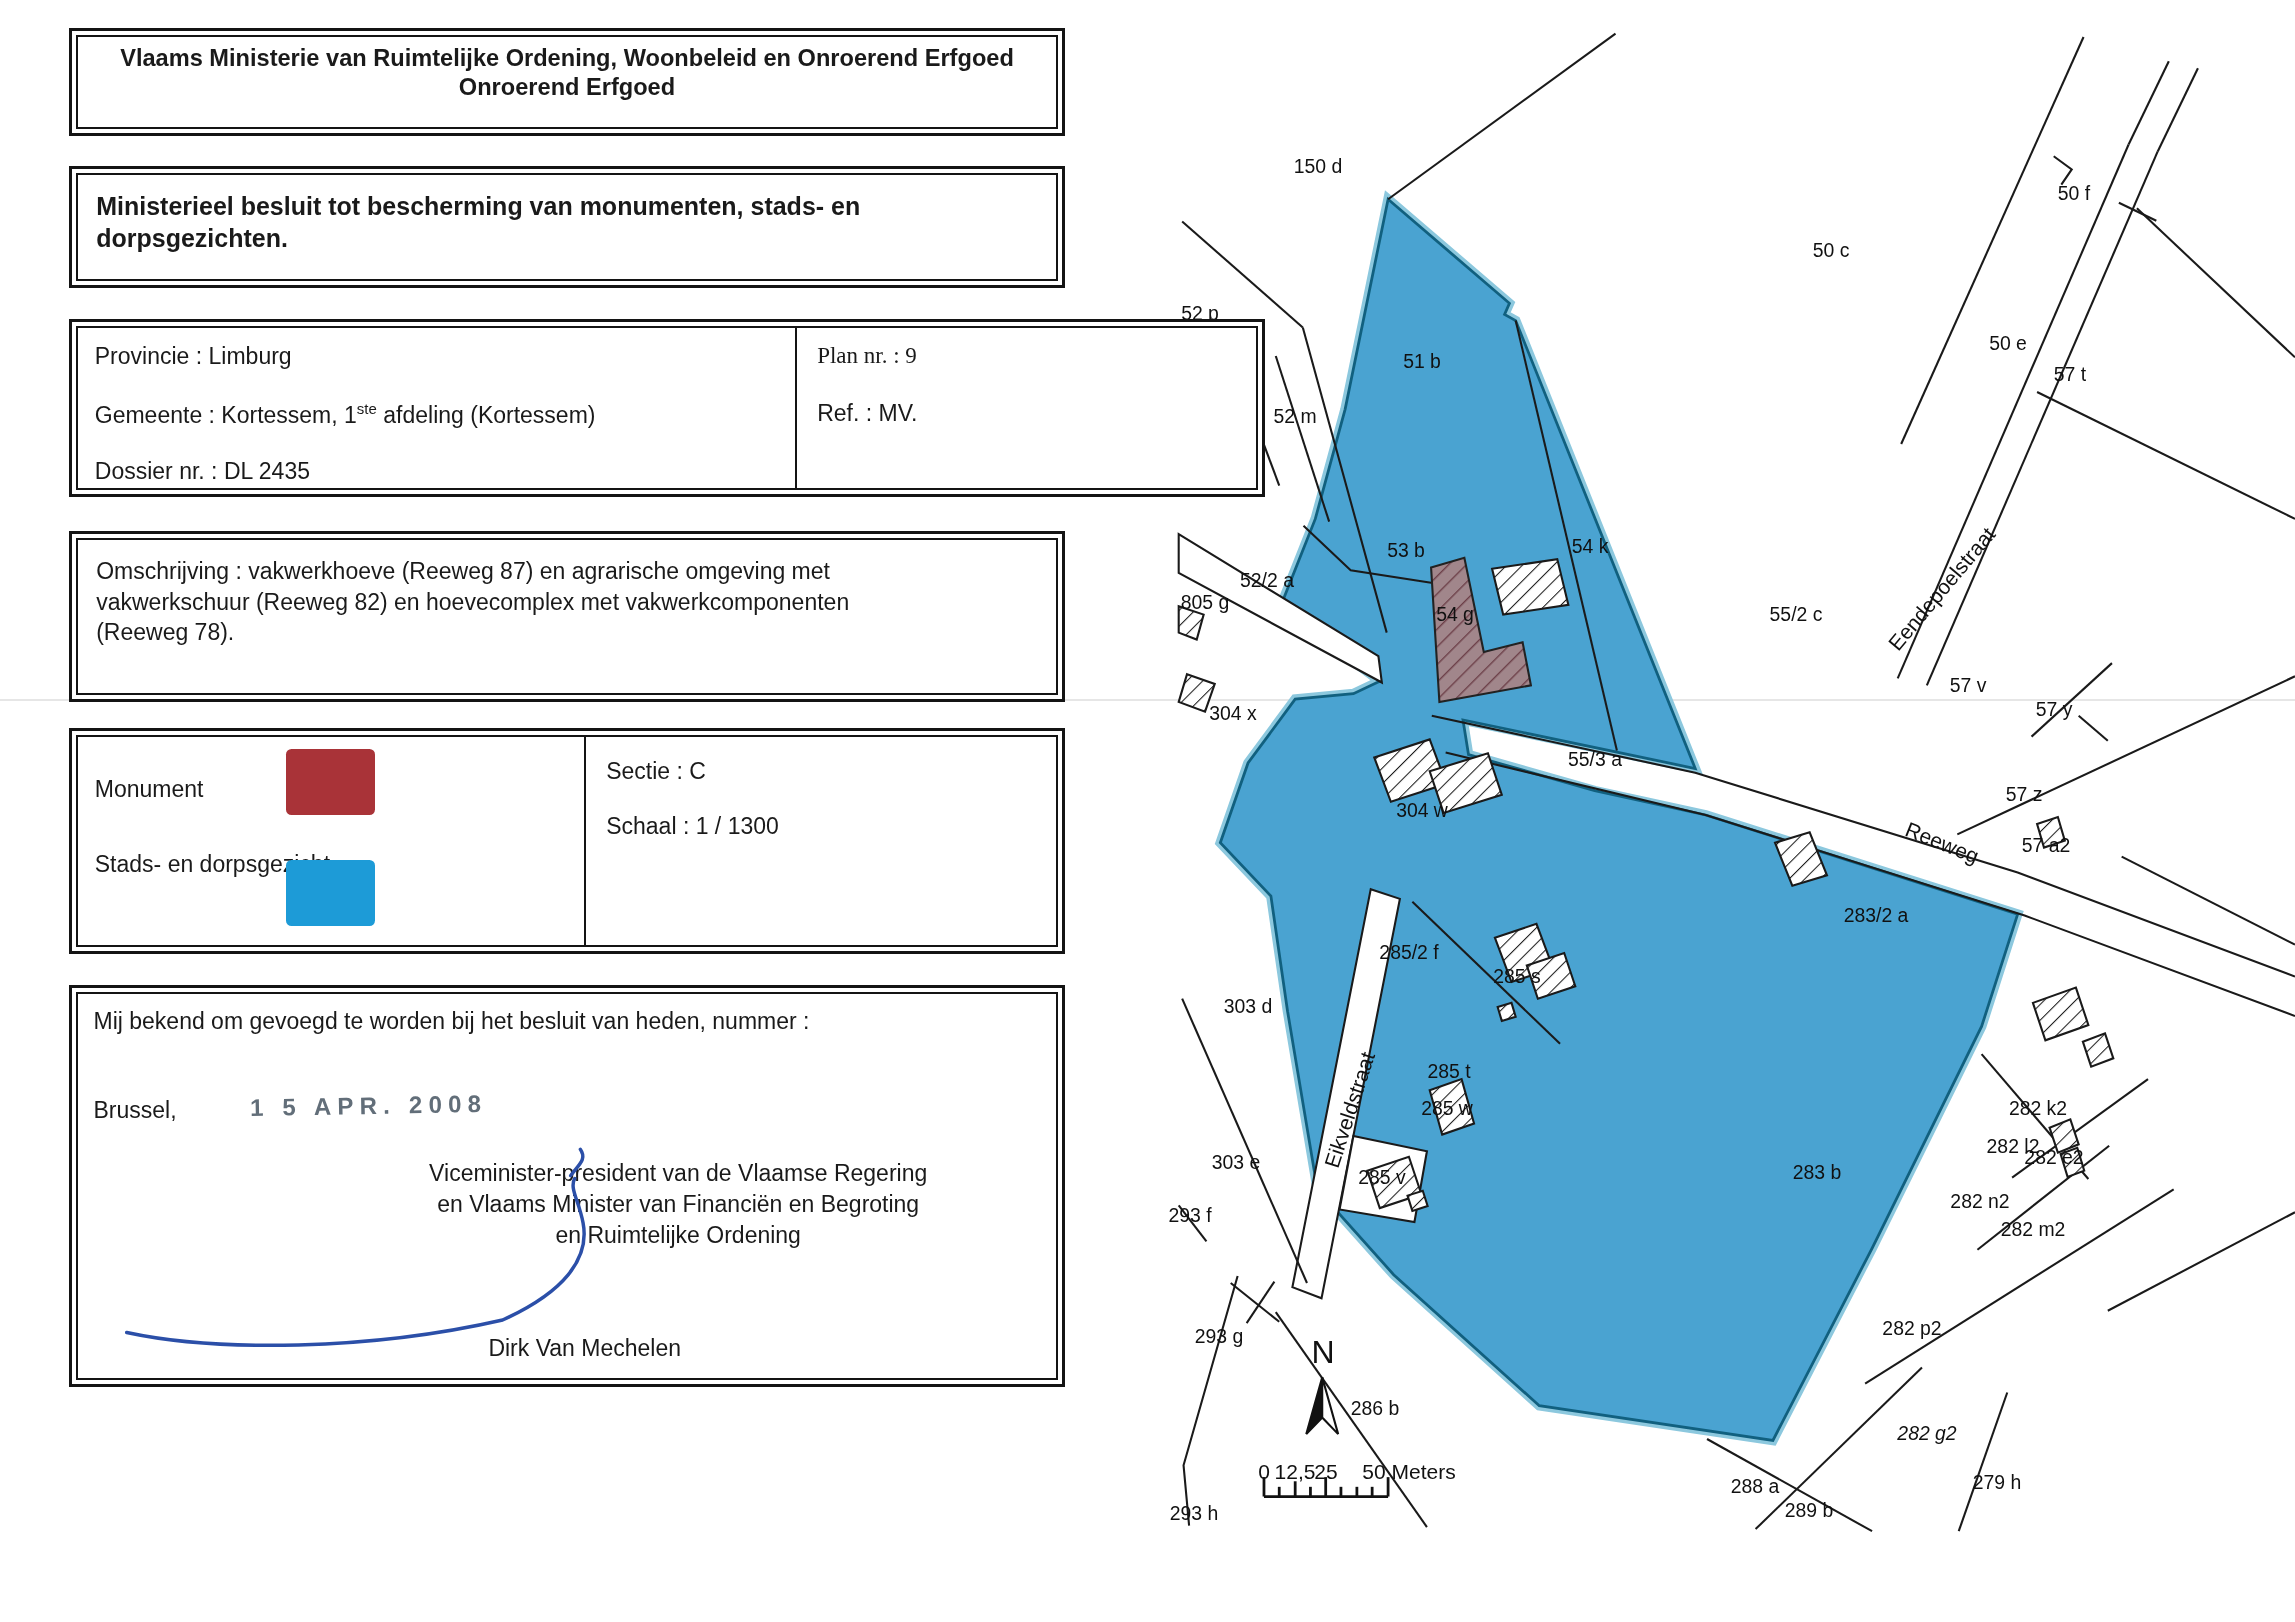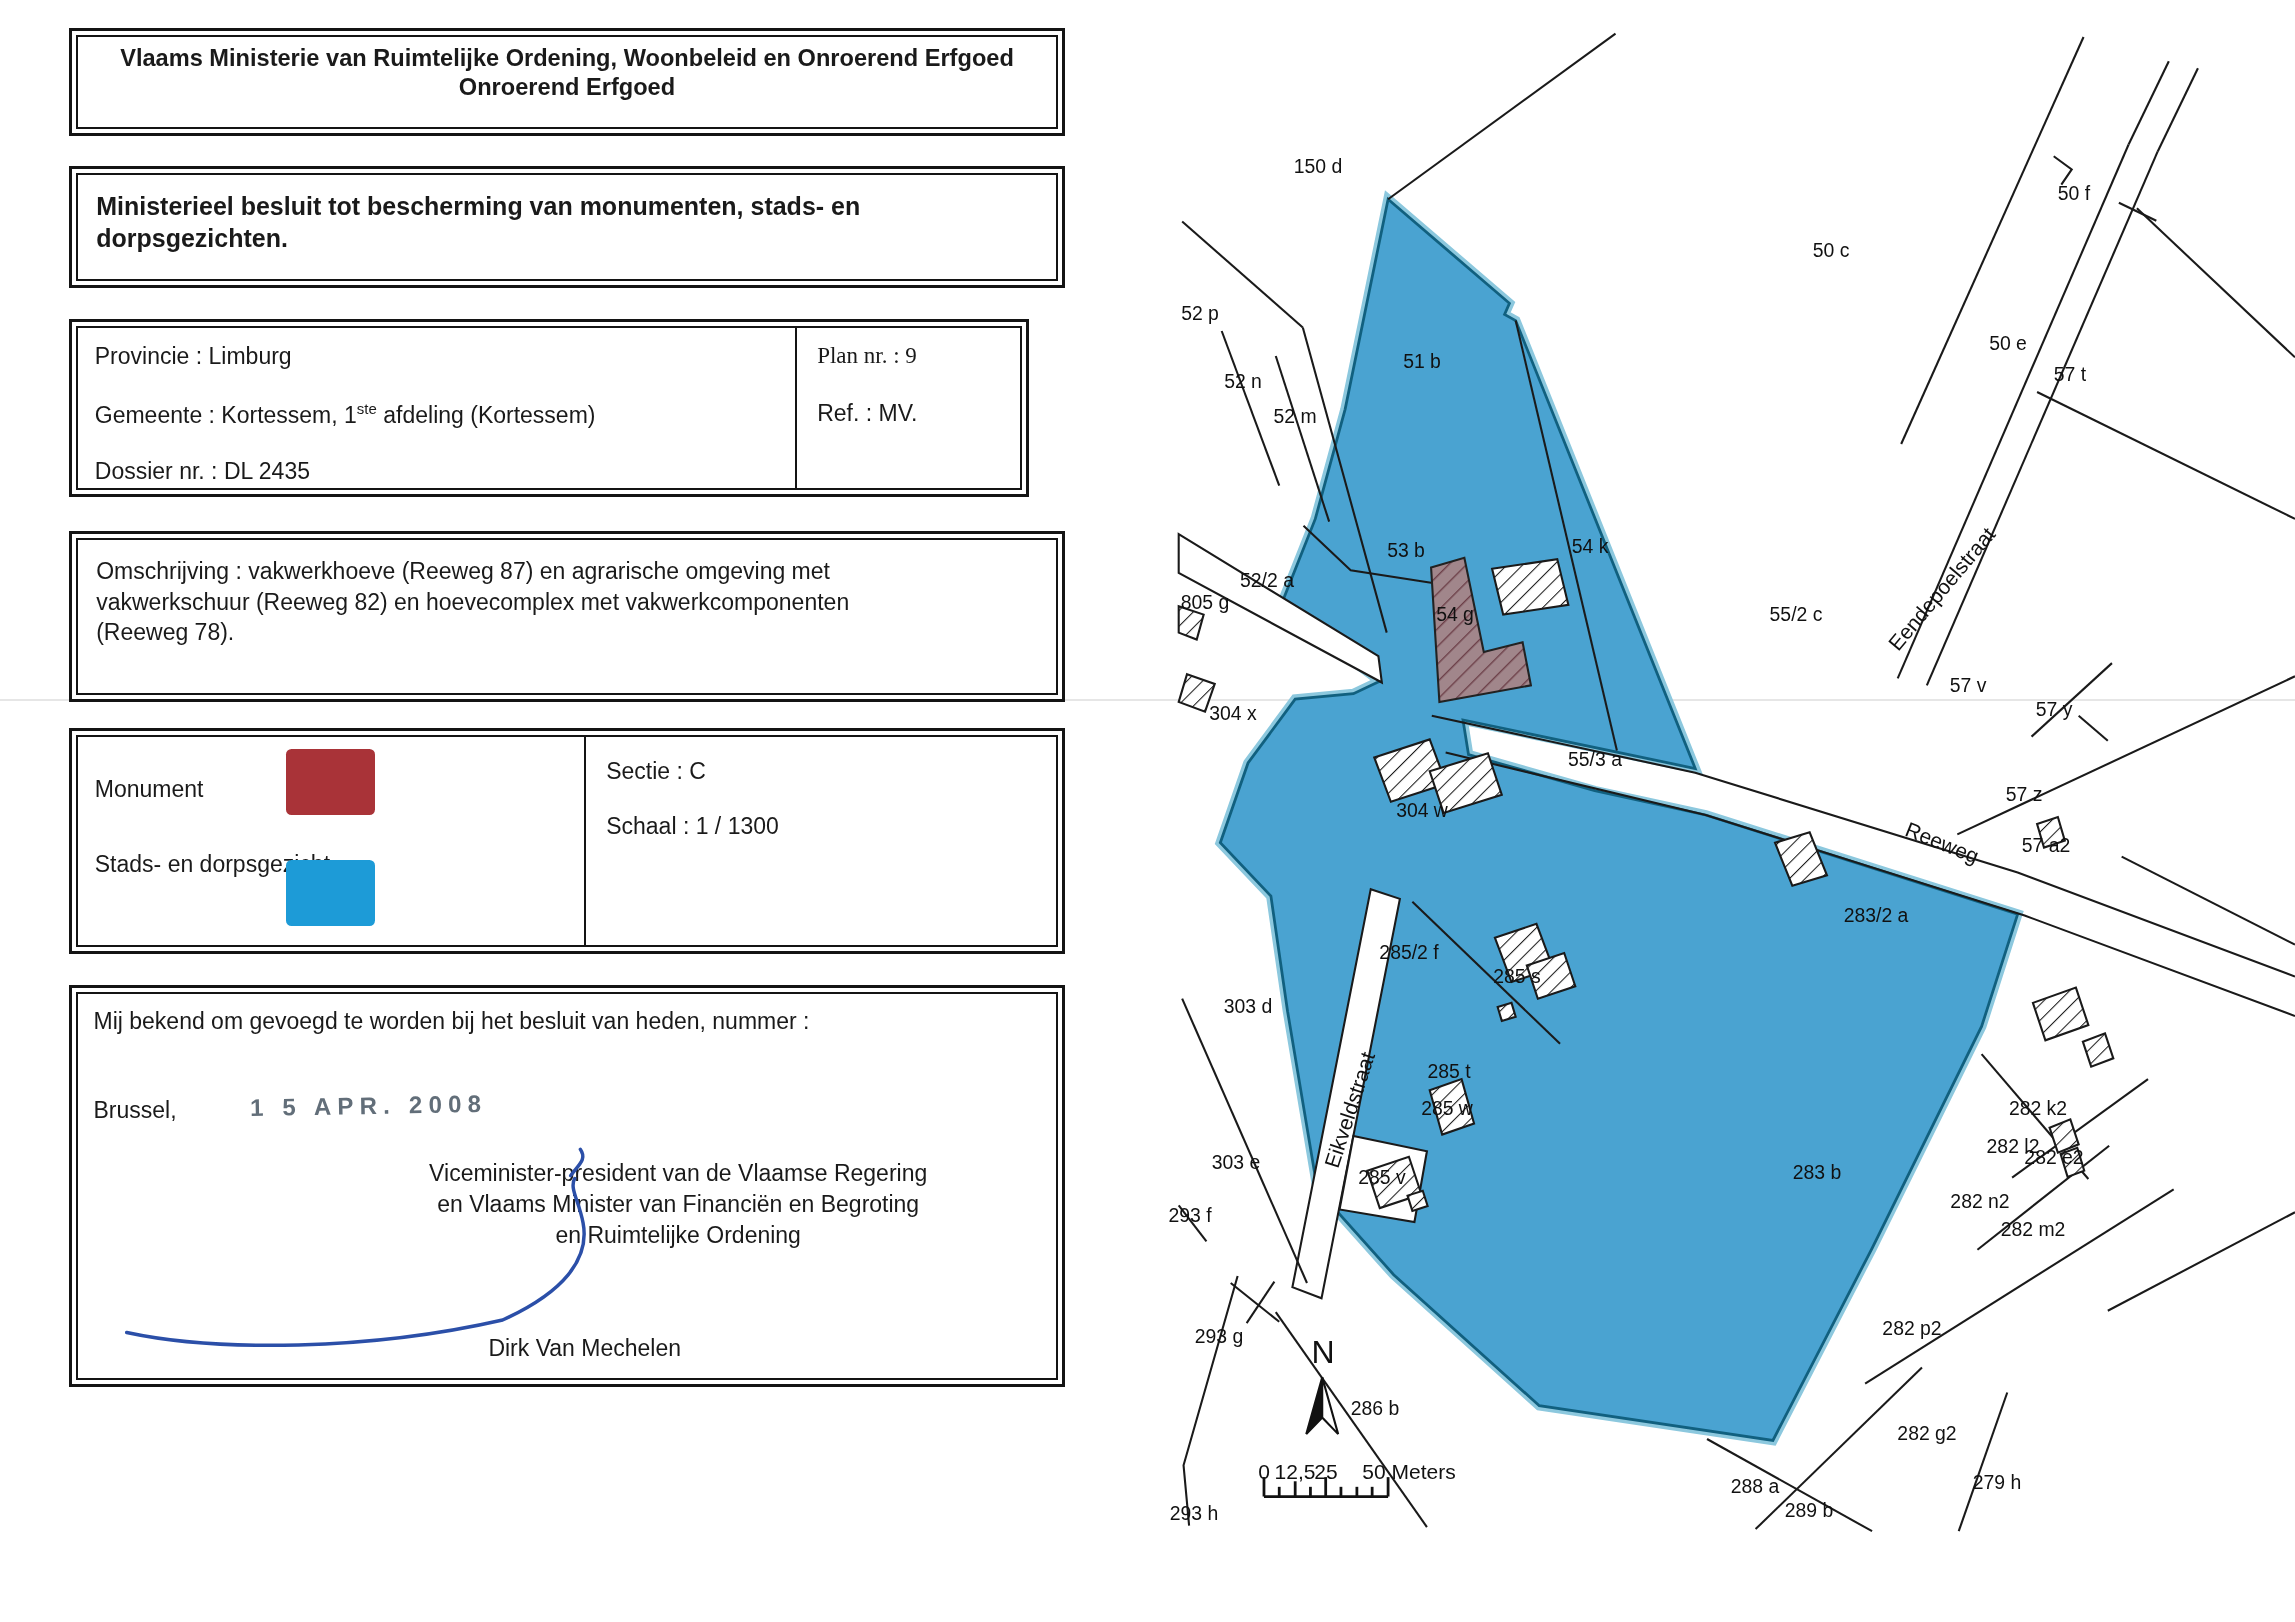--- a/index.html
+++ b/index.html
@@ -169,21 +169,21 @@
       <div class="maplabel" style="left: 2013px; top: 1146px; transform: translate(-50%, -50%);">282 l2</div>
       <div class="maplabel" style="left: 2054px; top: 1157px; transform: translate(-50%, -50%);">282 e2</div>
       <div class="maplabel" style="left: 1236px; top: 1162px; transform: translate(-50%, -50%);">303 e</div>
       <div class="maplabel" style="left: 1382px; top: 1177px; transform: translate(-50%, -50%);">285 v</div>
       <div class="maplabel" style="left: 1980px; top: 1201px; transform: translate(-50%, -50%);">282 n2</div>
       <div class="maplabel" style="left: 1190px; top: 1215px; transform: translate(-50%, -50%);">293 f</div>
       <div class="maplabel" style="left: 2033px; top: 1229px; transform: translate(-50%, -50%);">282 m2</div>
       <div class="maplabel" style="left: 1912px; top: 1328px; transform: translate(-50%, -50%);">282 p2</div>
       <div class="maplabel" style="left: 1219px; top: 1336px; transform: translate(-50%, -50%);">293 g</div>
       <div class="maplabel" style="left: 1375px; top: 1408px; transform: translate(-50%, -50%);">286 b</div>
-      <div class="maplabel" style="left: 1927px; top: 1433px; transform: translate(-50%, -50%);">282 g2</div>
+      <div class="maplabel" style="left: 1927px; top: 1433px; transform: translate(-50%, -50%); font-style: italic;">282 g2</div>
       <div class="maplabel" style="left: 1755px; top: 1486px; transform: translate(-50%, -50%);">288 a</div>
       <div class="maplabel" style="left: 1997px; top: 1482px; transform: translate(-50%, -50%);">279 h</div>
       <div class="maplabel" style="left: 1809px; top: 1510px; transform: translate(-50%, -50%);">289 b</div>
       <div class="maplabel" style="left: 1194px; top: 1513px; transform: translate(-50%, -50%);">293 h</div>
       <div class="maplabel street" style="left: 1942px; top: 589px; transform: translate(-50%, -50%) rotate(-50deg);">Eendepoelstraat</div>
       <div class="maplabel street" style="left: 1942px; top: 843px; transform: translate(-50%, -50%) rotate(22deg);">Reeweg</div>
       <div class="maplabel street" style="left: 1350px; top: 1110px; transform: translate(-50%, -50%) rotate(-72deg);">Eikveldstraat</div>
       <div class="maplabel north" style="left: 1323px; top: 1352px; transform: translate(-50%, -50%);">N</div>
       <div class="maplabel scale" style="left: 1264px; top: 1472px; transform: translate(-50%, -50%);">0</div>
       <div class="maplabel scale" style="left: 1295px; top: 1472px; transform: translate(-50%, -50%);">12,5</div>
@@ -198,21 +198,21 @@
     </div>
   </div>
 
   <div class="box" style="left:69px;top:166px;width:996px;height:122px;">
     <div class="box-in ttl">
       <div actable="false">Ministerieel besluit tot bescherming van monumenten, stads- en</div>
       <div>dorpsgezichten.</div>
     </div>
   </div>
 
-  <div class="box" style="left:69px;top:319px;width:960px;height:178px;">
+  <div class="box" style="left:69px;top:319px;width:1196px;height:178px;">
     <div class="box-in">
       <div class="vdiv" style="left:717px;"></div>
       <div class="cell-line" style="left:16.6px;top:15.3px;">Provincie : Limburg</div>
       <div class="cell-line" style="left:16.6px;top:72px;"><span>Gemeente : Kortessem, 1</span><sup>ste</sup><span> afdeling (Kortessem)</span></div>
       <div class="cell-line" style="left:16.6px;top:130px;">Dossier nr. : DL 2435</div>
       <div class="cell-line" style="left:739px;top:15.3px;font-family:Liberation Serif, serif;">Plan nr. : 9</div>
       <div class="cell-line" style="left:739px;top:72px;">Ref. : MV.</div>
     </div>
   </div>
 

